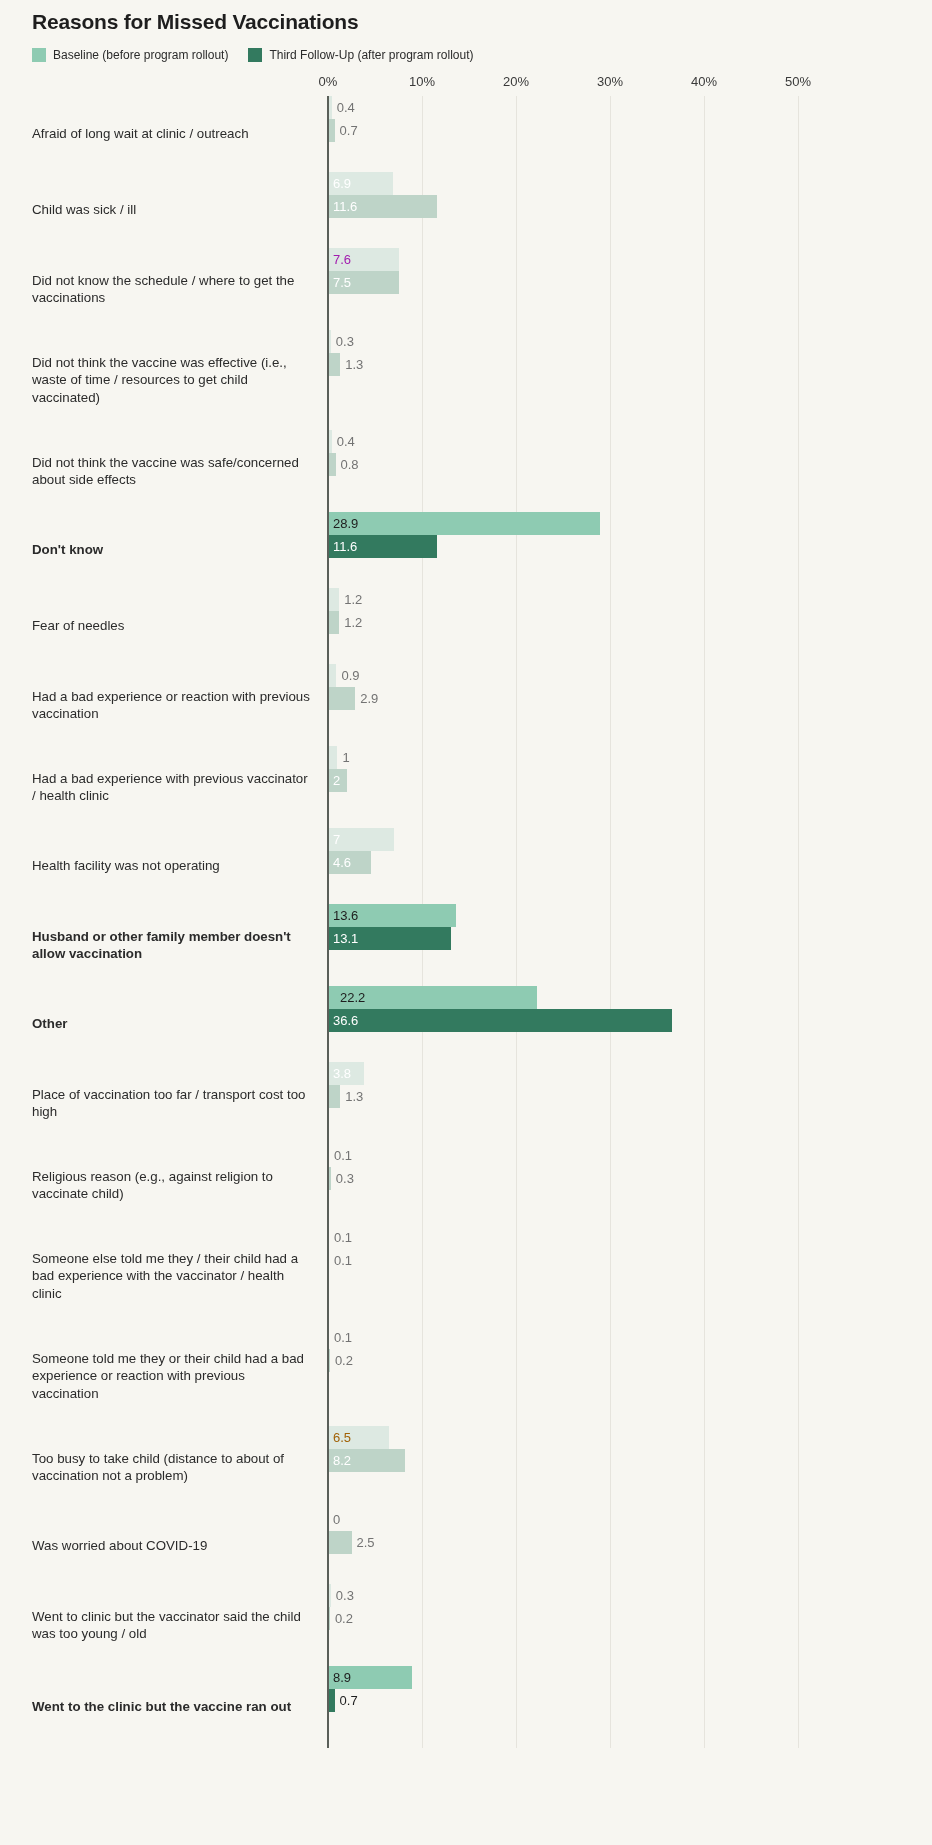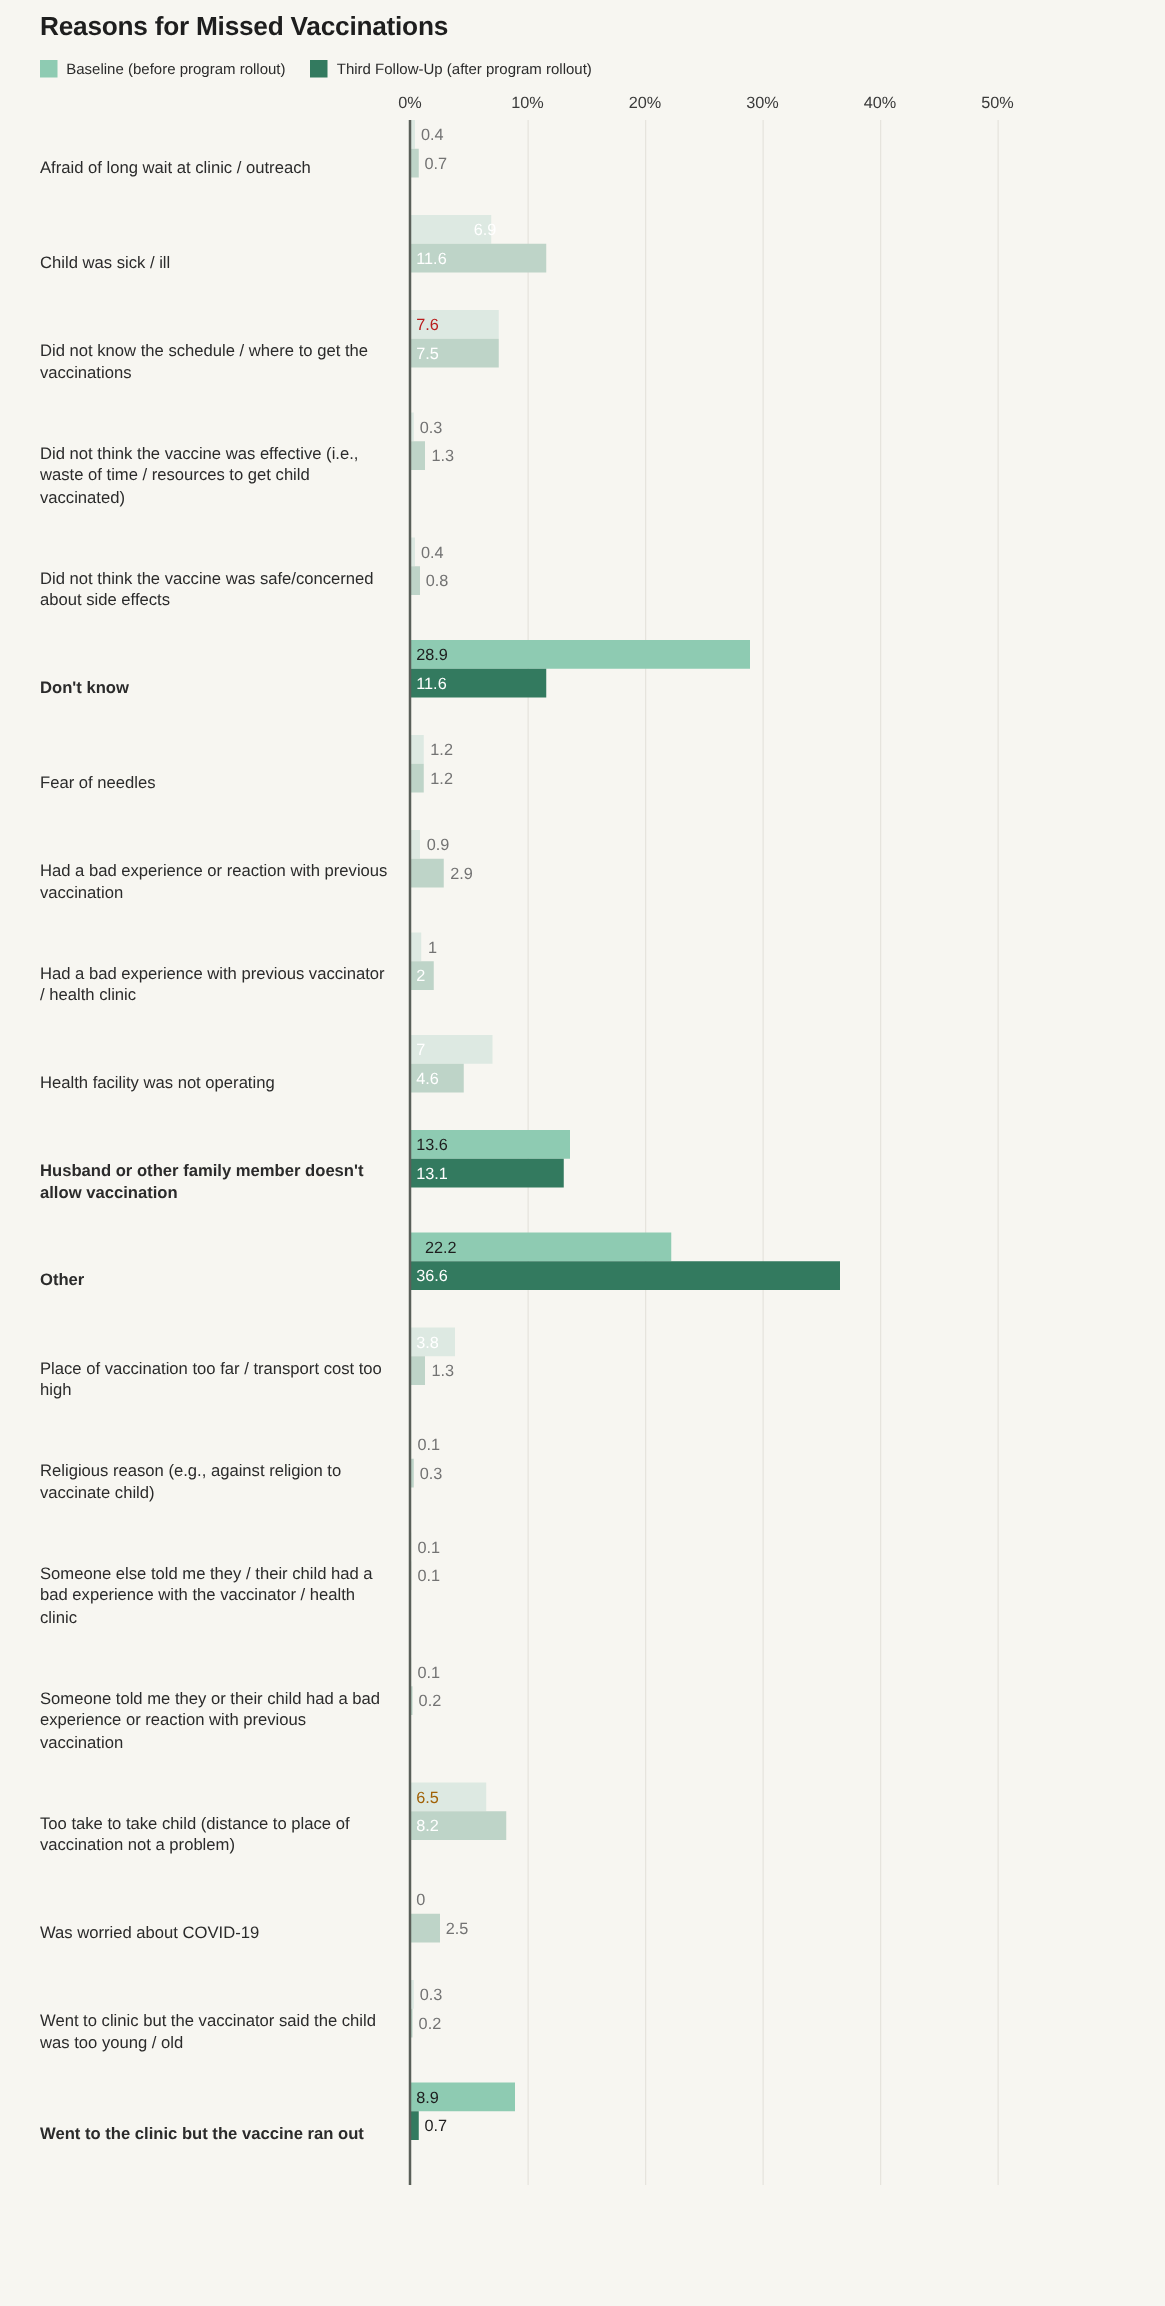--- a/index.html
+++ b/index.html
@@ -178,34 +178,34 @@
               <div class="bar" style="width: 6.58px; background: rgb(190, 212, 200);"></div>
               <span class="bar-value outside" style="left: 6.58px;">0.7</span>
             </div>
           </div>
         </div>
         <div class="row" style="height: 76px;">
           <div class="row-label">Child was sick / ill</div>
           <div class="row-bars">
             <div class="barline">
               <div class="bar" style="width: 64.86px; background: rgb(221, 233, 226);"></div>
-              <span class="bar-value inside" style="left: 0px; color: rgb(255, 255, 255); margin-left: 46px;">6.9</span>
+              <span class="bar-value inside" style="left: 0px; color: rgb(255, 255, 255);">6.9</span>
             </div>
             <div class="barline">
               <div class="bar" style="width: 109.04px; background: rgb(190, 212, 200);"></div>
               <span class="bar-value inside" style="left: 0px; color: rgb(255, 255, 255);">11.6</span>
             </div>
           </div>
         </div>
         <div class="row" style="height: 82px;">
           <div class="row-label">Did not know the schedule / where to get the vaccinations</div>
           <div class="row-bars">
             <div class="barline">
               <div class="bar" style="width: 71.44px; background: rgb(221, 233, 226);"></div>
-              <span class="bar-value inside" style="left: 0px; color: #b91c1c;">7.6</span>
+              <span class="bar-value inside" style="left: 0px; color: #a21caf;">7.6</span>
             </div>
             <div class="barline">
               <div class="bar" style="width: 70.5px; background: rgb(190, 212, 200);"></div>
               <span class="bar-value inside" style="left: 0px; color: rgb(255, 255, 255);">7.5</span>
             </div>
           </div>
         </div>
         <div class="row" style="height: 100px;">
           <div class="row-label">Did not think the vaccine was effective (i.e., waste of time / resources to get child vaccinated)</div>
           <div class="row-bars">
@@ -369,21 +369,21 @@
               <div class="bar" style="width: 0.94px; background: rgb(221, 233, 226);"></div>
               <span class="bar-value outside" style="left: 0.94px;">0.1</span>
             </div>
             <div class="barline">
               <div class="bar" style="width: 1.88px; background: rgb(190, 212, 200);"></div>
               <span class="bar-value outside" style="left: 1.88px;">0.2</span>
             </div>
           </div>
         </div>
         <div class="row" style="height: 82px;">
-          <div class="row-label">Too take to take child (distance to place of vaccination not a problem)</div>
+          <div class="row-label">Too busy to take child (distance to about of vaccination not a problem)</div>
           <div class="row-bars">
             <div class="barline">
               <div class="bar" style="width: 61.1px; background: rgb(221, 233, 226);"></div>
               <span class="bar-value inside" style="left: 0px; color: #a16207;">6.5</span>
             </div>
             <div class="barline">
               <div class="bar" style="width: 77.08px; background: rgb(190, 212, 200);"></div>
               <span class="bar-value inside" style="left: 0px; color: rgb(255, 255, 255);">8.2</span>
             </div>
           </div>

